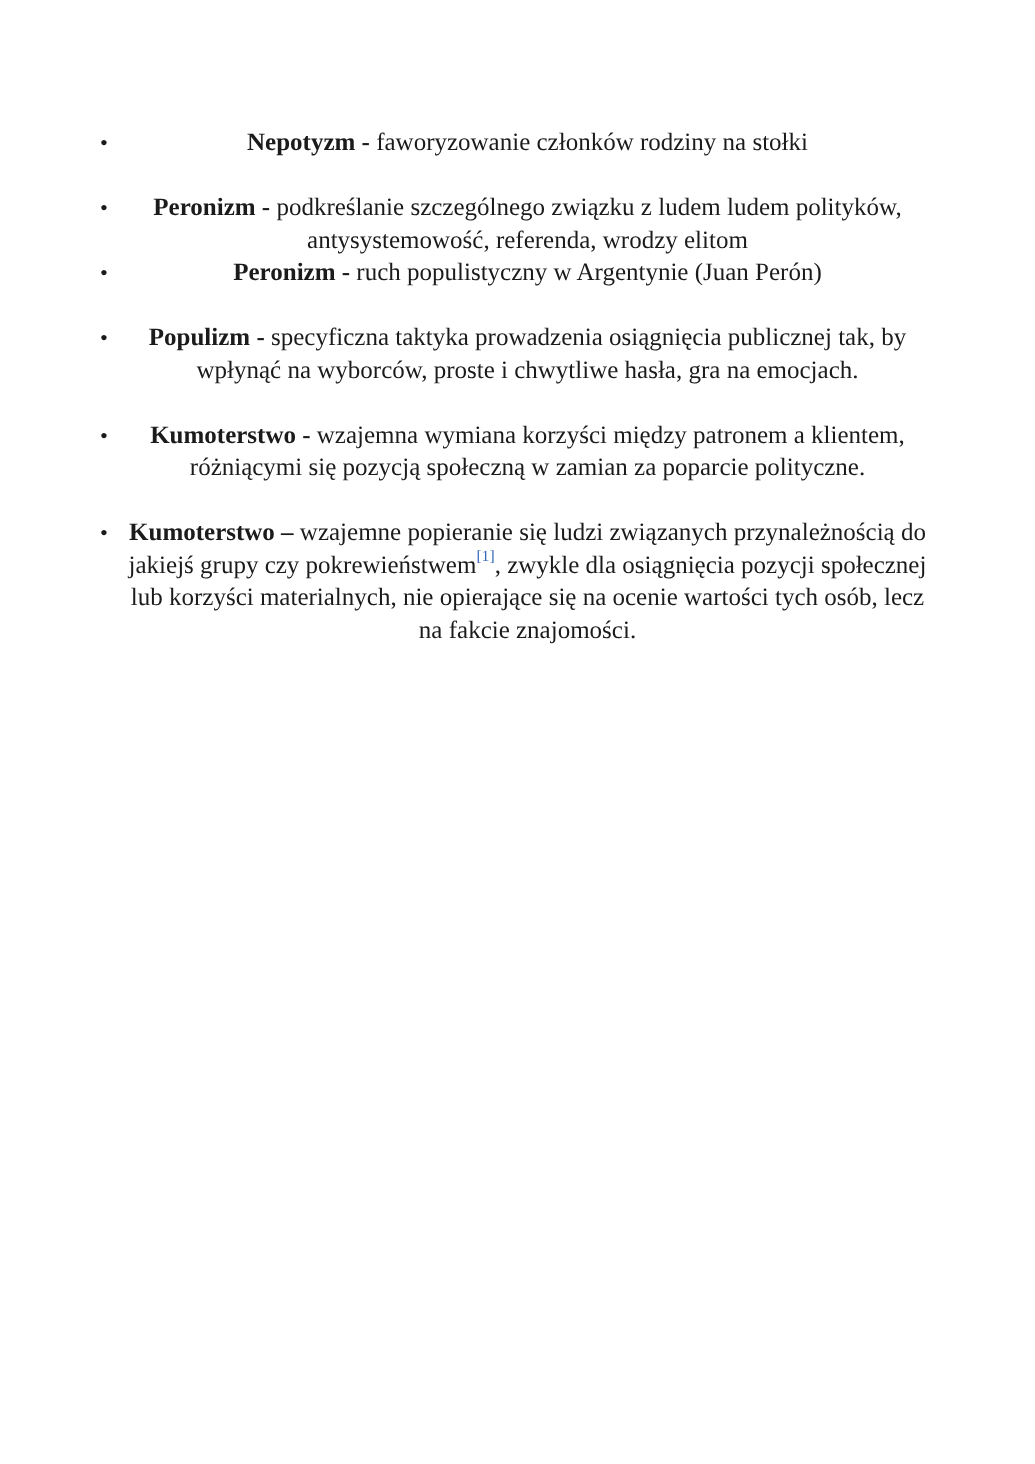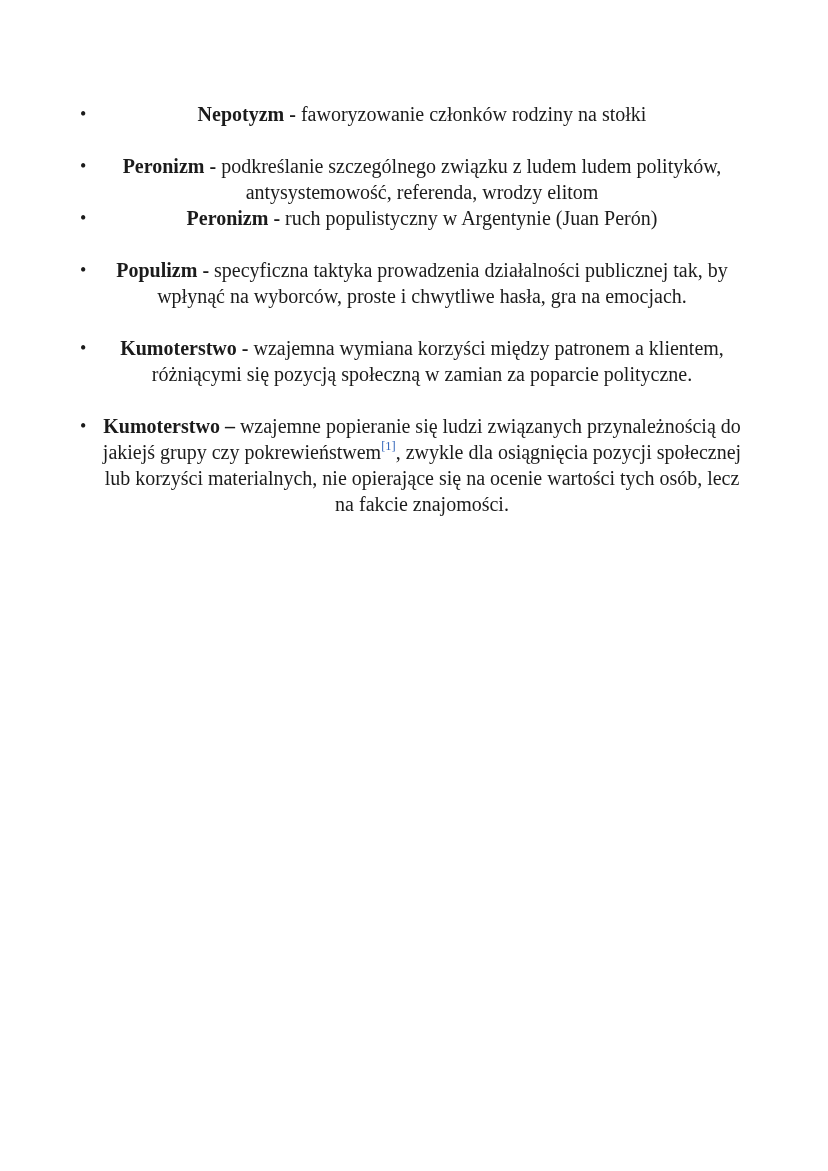--- a/index.html
+++ b/index.html
@@ -75,21 +75,21 @@
         <span class="item-text"><span class="term">Peronizm</span><span class="term"> - </span><span>podkreślanie szczególnego związku z ludem ludem polityków, antysystemowość, referenda, wrodzy elitom</span></span>
       </li>
 
       <li class="gap-after">
         <span class="bullet">•</span>
         <span class="item-text"><span class="term">Peronizm</span><span class="term"> - </span><span>ruch populistyczny w Argentynie (Juan Perón)</span></span>
       </li>
 
       <li class="gap-after">
         <span class="bullet">•</span>
-        <span class="item-text"><span class="term">Populizm</span><span class="term"> - </span><span>specyficzna taktyka prowadzenia działalności publicznej tak, by wpłynąć na wyborców, proste i chwytliwe hasła, gra na emocjach.</span></span>
+        <span class="item-text"><span class="term">Populizm</span><span class="term"> - </span><span>specyficzna taktyka prowadzenia osiągnięcia publicznej tak, by wpłynąć na wyborców, proste i chwytliwe hasła, gra na emocjach.</span></span>
       </li>
 
       <li class="gap-after">
         <span class="bullet">•</span>
         <span class="item-text"><span class="term">Kumoterstwo</span><span class="term"> - </span><span>wzajemna wymiana korzyści między patronem a klientem, różniącymi się pozycją społeczną w zamian za poparcie polityczne.</span></span>
       </li>
 
       <li>
         <span class="bullet">•</span>
         <span class="item-text"><span class="term">Kumoterstwo</span><span class="term"> – </span><span>wzajemne popieranie się ludzi związanych przynależnością do jakiejś grupy czy pokrewieństwem</span><sup class="ref"><a href="#">[1]</a></sup><span>, zwykle dla osiągnięcia pozycji społecznej lub korzyści materialnych, nie opierające się na ocenie wartości tych osób, lecz na fakcie znajomości.</span></span>

